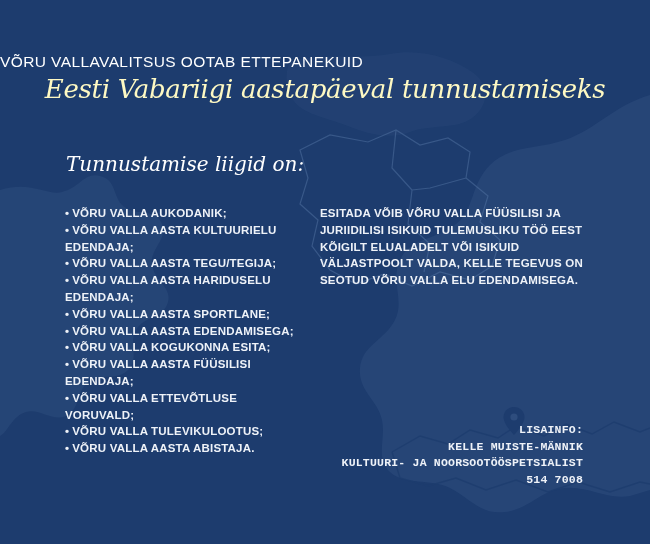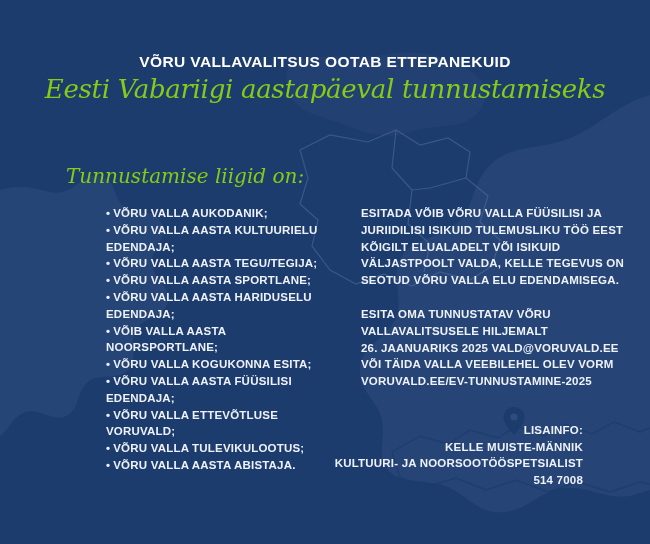--- a/index.html
+++ b/index.html
@@ -5,50 +5,50 @@
   html,body { margin:0; padding:0; background:#0e2246; }
   .poster {
     position:relative; width:650px; height:544px; overflow:hidden;
     background:#1d3c6e;
     font-family:"Liberation Sans", sans-serif;
     color:#ffffff;
   }
   .bg-map { position:absolute; left:0; top:0; width:650px; height:544px; }
 
   .title {
-    position:absolute; top:53px; left:0; width:650px; text-align:center;
-    font-size:15.5px; font-weight:bold; letter-spacing:0.4px; color:#ffffff;
+    position:absolute; top:53px; left:0; width:650px; 
+    font-size:15.5px; font-weight:normal; letter-spacing:0.4px; color:#ffffff;
   }
   .subtitle {
     position:absolute; top:74px; left:0; width:650px; text-align:center;
     font-family:"DejaVu Serif", serif; font-style:italic;
-    font-size:26px; letter-spacing:-0.3px; color:#84cc16;
+    font-size:26px; letter-spacing:-0.3px; color:#fef9c3;
     white-space:nowrap;
   }
   .section-heading {
-    position:absolute; top:164px; left:66px;
+    position:absolute; top:152px; left:66px;
     font-family:"DejaVu Serif", serif; font-style:italic;
-    font-size:20px; color:#84cc16;
+    font-size:20px; color:#ffffff;
   }
 
   .body-text {
     font-size:11.5px; font-weight:bold; letter-spacing:0.2px;
-    line-height:16.8px; color:#eef2f8;margin-left:41px;
+    line-height:16.8px; color:#eef2f8;
   }
   .cat-list { position:absolute; left:65px; top:205px; width:232px; }
   .cat-item { margin:0; }
   .bullet { margin-right:3px; }
 
   .info-col { position:absolute; left:320px; top:205px; width:278px; }
   .para { white-space:pre-line; margin:0 0 17px 0; }
 
   .contact {
     position:absolute; top:422px; right:67px; width:320px; text-align:right;
   }
-  .contact div { line-height:16.5px; }
+  .contact div { line-height:16.5px;font-family:Liberation Mono, monospace; }
 </style>
 </head>
 <body>
 
 <div class="poster">
 
   <svg class="bg-map" viewBox="0 0 650 544" xmlns="http://www.w3.org/2000/svg">
 
     <path fill="#2e4d7e" opacity="0.5" d="M0,190 C30,180 48,196 62,192 C80,188 84,172 100,176 C118,180 112,200 126,208
          C140,216 156,208 162,224 C168,240 150,248 152,264 C154,282 172,286 168,302
@@ -88,48 +88,43 @@
   <div class="section-heading">Tunnustamise liigid on:</div>
 
   <div class="cat-list body-text">
 
       <div class="cat-item"><span class="bullet">•</span><span>VÕRU VALLA AUKODANIK;</span></div>
 
       <div class="cat-item"><span class="bullet">•</span><span>VÕRU VALLA AASTA KULTUURIELU EDENDAJA;</span></div>
 
       <div class="cat-item"><span class="bullet">•</span><span>VÕRU VALLA AASTA TEGU/TEGIJA;</span></div>
 
+      <div class="cat-item"><span class="bullet">•</span><span>VÕRU VALLA AASTA HARIDUSELU EDENDAJA;</span></div>
+
       <div class="cat-item"><span class="bullet">•</span><span>VÕRU VALLA AASTA SPORTLANE;</span></div>
 
-      <div class="cat-item"><span class="bullet">•</span><span>VÕRU VALLA AASTA HARIDUSELU EDENDAJA;</span></div>
-
-      <div class="cat-item"><span class="bullet">•</span><span>VÕIB VALLA AASTA NOORSPORTLANE;</span></div>
+      <div class="cat-item"><span class="bullet">•</span><span>VÕRU VALLA AASTA EDENDAMISEGA;</span></div>
 
       <div class="cat-item"><span class="bullet">•</span><span>VÕRU VALLA KOGUKONNA ESITA;</span></div>
 
       <div class="cat-item"><span class="bullet">•</span><span>VÕRU VALLA AASTA FÜÜSILISI EDENDAJA;</span></div>
 
       <div class="cat-item"><span class="bullet">•</span><span>VÕRU VALLA ETTEVÕTLUSE VORUVALD;</span></div>
 
       <div class="cat-item"><span class="bullet">•</span><span>VÕRU VALLA TULEVIKULOOTUS;</span></div>
 
       <div class="cat-item"><span class="bullet">•</span><span>VÕRU VALLA AASTA ABISTAJA.</span></div>
     </div>
 
   <div class="info-col body-text">
     <p class="para">ESITADA VÕIB VÕRU VALLA FÜÜSILISI JA
 JURIIDILISI ISIKUID TULEMUSLIKU TÖÖ EEST
 KÕIGILT ELUALADELT VÕI ISIKUID
 VÄLJASTPOOLT VALDA, KELLE TEGEVUS ON
 SEOTUD VÕRU VALLA ELU EDENDAMISEGA.</p>
-    <p class="para">ESITA OMA TUNNUSTATAV VÕRU
-VALLAVALITSUSELE HILJEMALT
-26. JAANUARIKS 2025 VALD@VORUVALD.EE
-VÕI TÄIDA VALLA VEEBILEHEL OLEV VORM
-VORUVALD.EE/EV-TUNNUSTAMINE-2025</p>
   </div>
 
   <div class="contact body-text">
     <div>LISAINFO:</div>
     <div>KELLE MUISTE-MÄNNIK</div>
     <div>KULTUURI- JA NOORSOOTÖÖSPETSIALIST</div>
     <div>514 7008</div>
   </div>
 
 </div>

